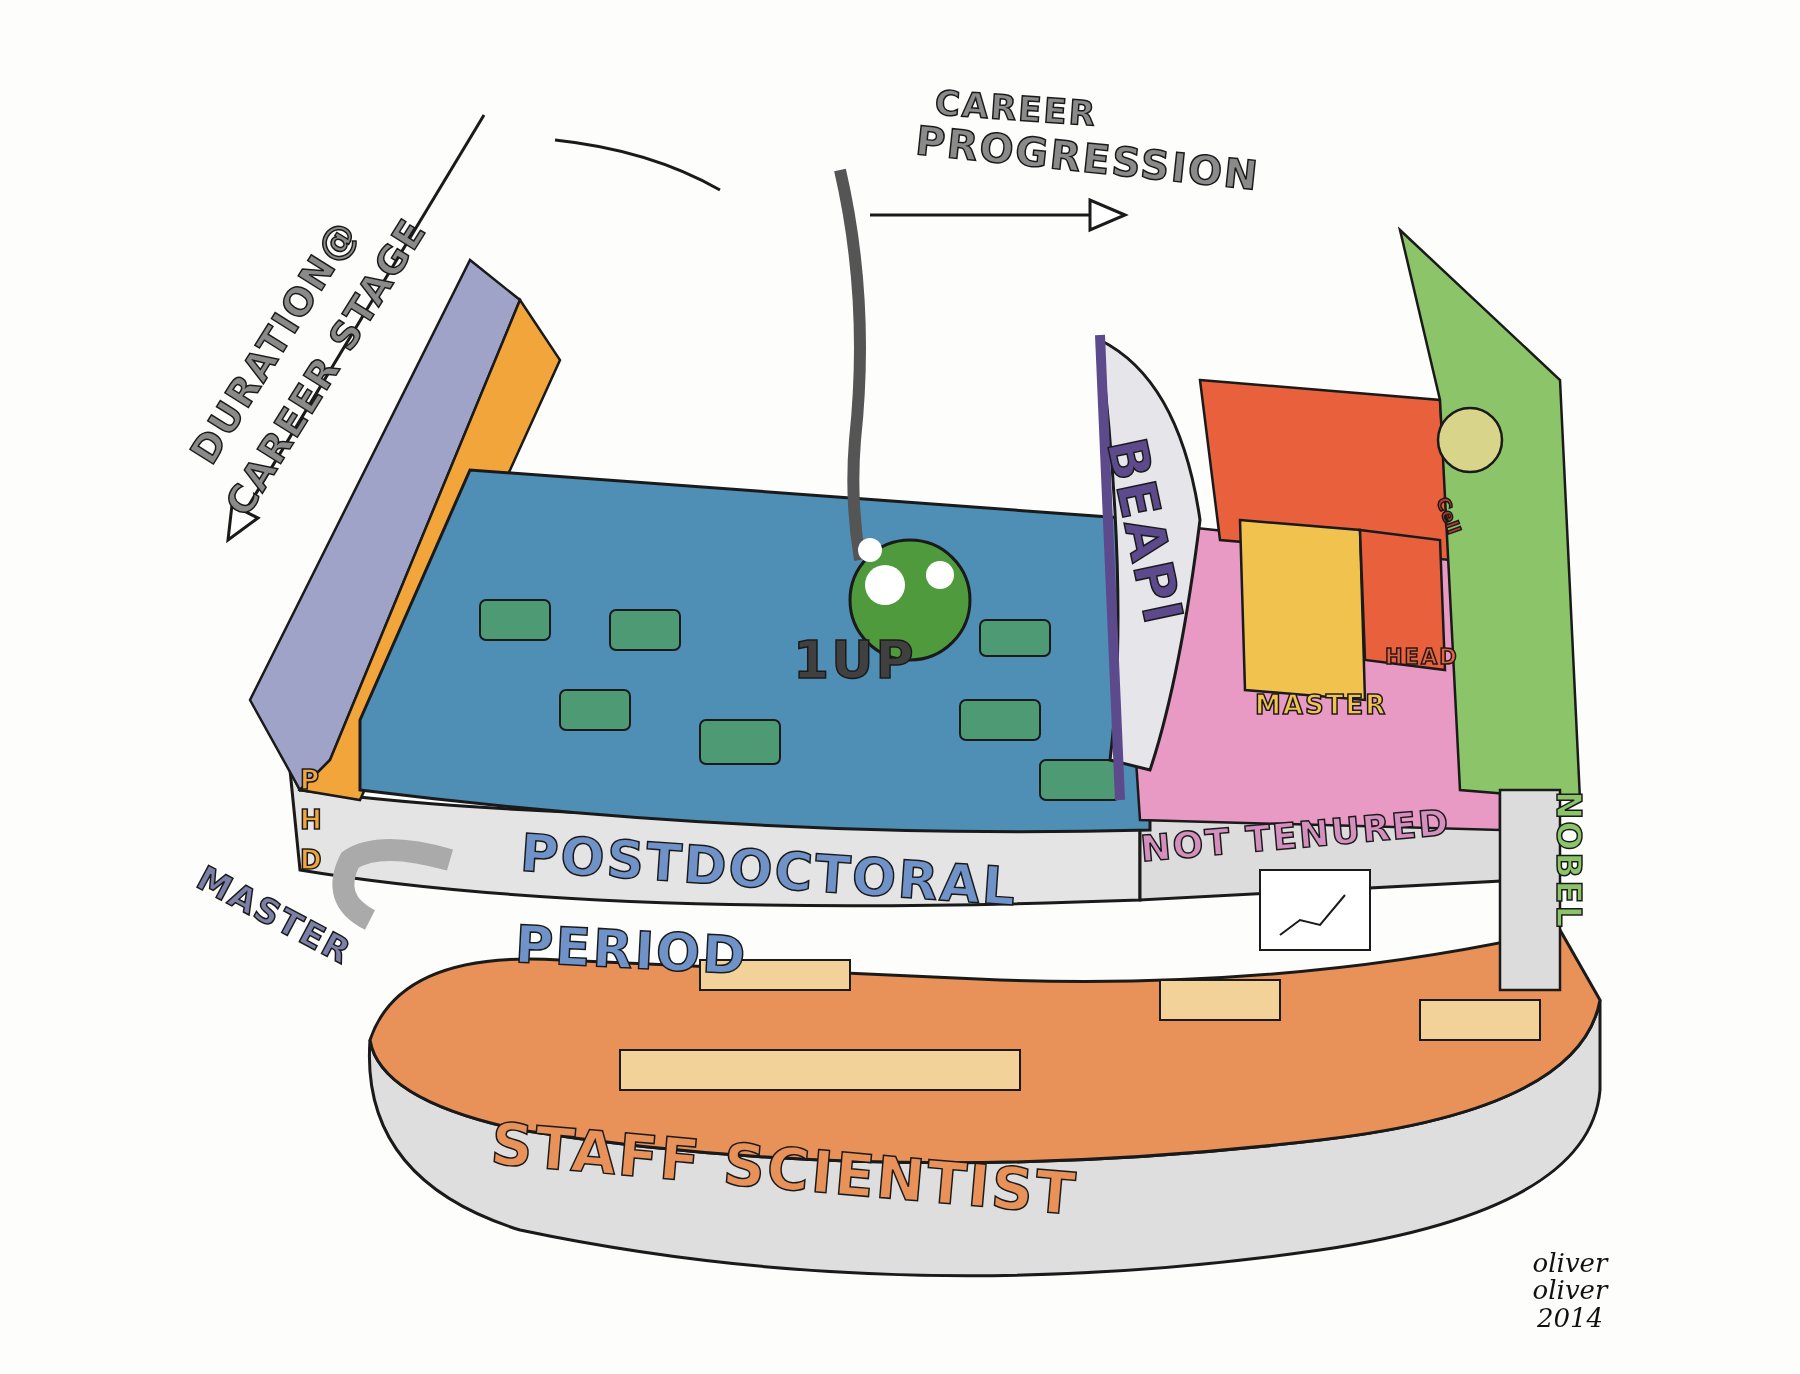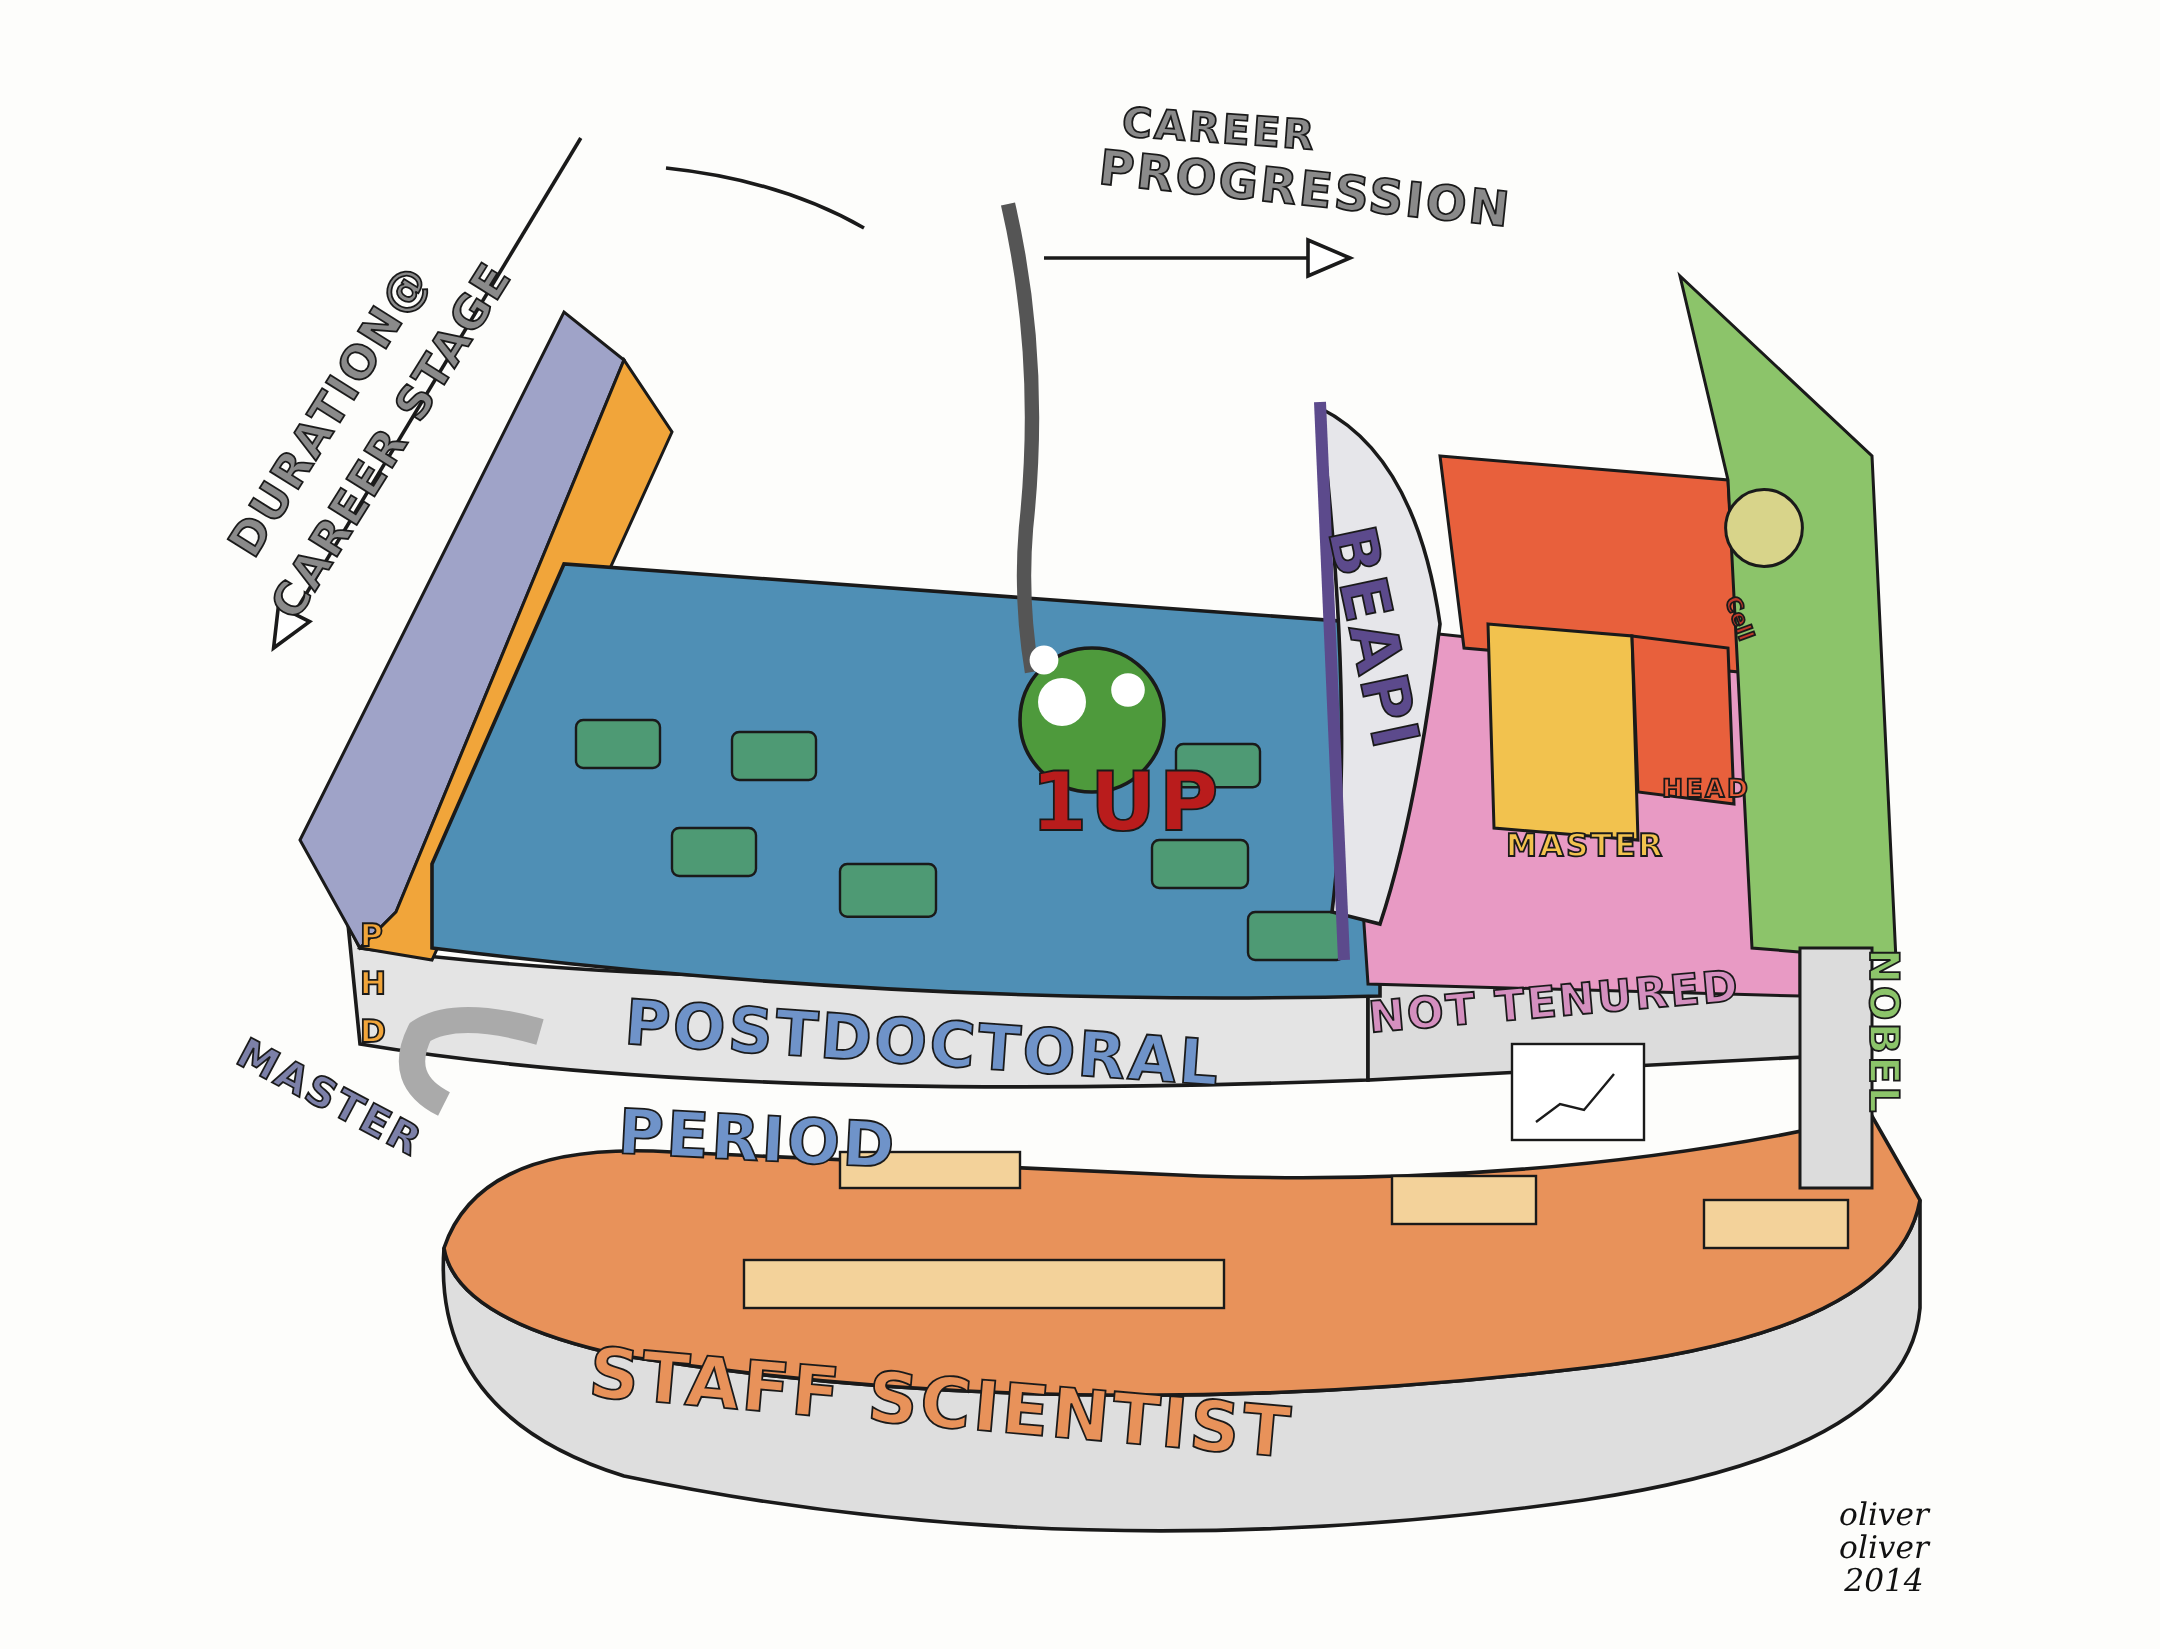--- a/index.html
+++ b/index.html
@@ -104,21 +104,21 @@
 <div class="lbl" style="left:520px;top:840px;font-size:52px;color:#6f93c9;transform:rotate(4deg);">POSTDOCTORAL</div>
 <div class="lbl" style="left:515px;top:920px;font-size:52px;color:#6f93c9;transform:rotate(3deg);">PERIOD</div>
 
 <div class="lbl" style="left:490px;top:1135px;font-size:58px;color:#e8925a;transform:rotate(5deg);">STAFF SCIENTIST</div>
 
 <div class="lbl" style="left:1140px;top:815px;font-size:36px;color:#d48fbf;transform:rotate(-5deg);">NOT TENURED</div>
 <div class="lbl" style="left:1255px;top:690px;font-size:26px;color:#f2c24e;">MASTER</div>
 <div class="lbl" style="left:1385px;top:645px;font-size:21px;color:#e8603c;">HEAD</div>
 <div class="lbl" style="left:1500px;top:840px;font-size:34px;color:#8cc46a;transform:rotate(90deg);">NOBEL</div>
 
-<div class="lbl" style="left:859px;top:630px;font-size:68px;color:#b91c1c;">1UP</div>
+<div class="lbl" style="left:793px;top:630px;font-size:52px;color:#404040;">1UP</div>
 <div class="lbl" style="left:1050px;top:500px;font-size:54px;color:#5c4a8c;transform:rotate(78deg);">BEAPI</div>
 <div class="lbl" style="left:1430px;top:505px;font-size:18px;color:#c0392b;letter-spacing:0;transform:rotate(70deg);">Cell</div>
 
 <div class="sig" style="left:1500px;top:1250px;width:140px;font-size:26px;">
   <div>oliver</div>
   <div>oliver</div>
   <div>2014</div>
 </div>
 
 </body></html>

